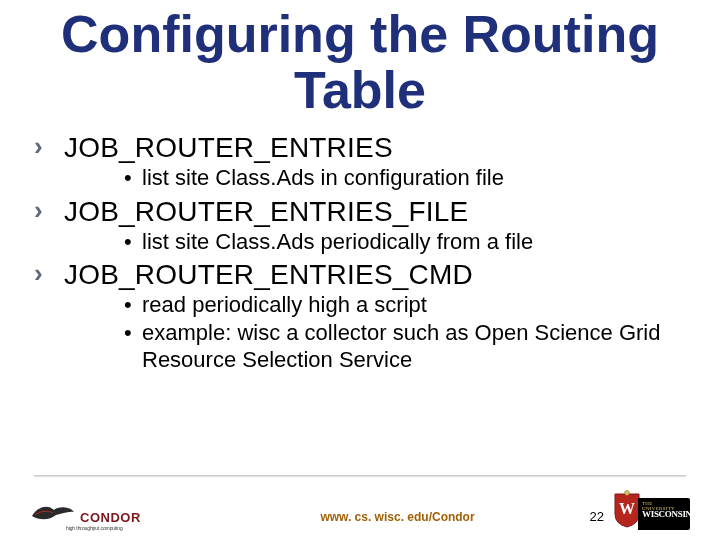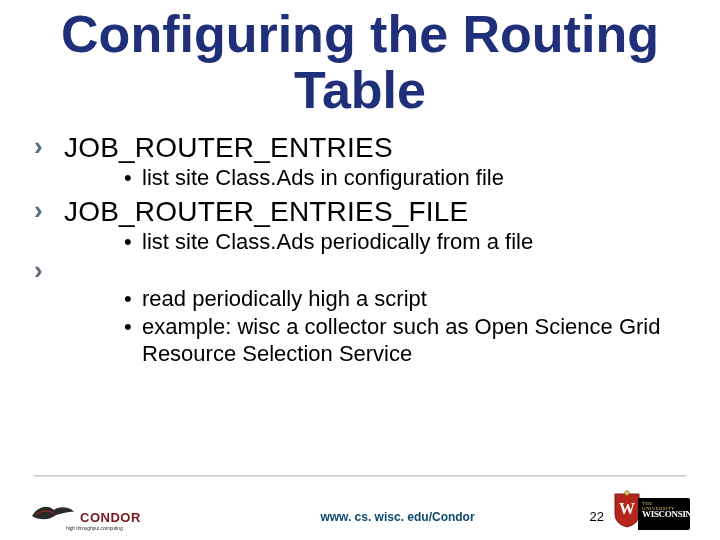--- a/index.html
+++ b/index.html
@@ -120,21 +120,21 @@
   }
   .url {
     position: absolute;
     left: 0;
     right: 0;
     bottom: 22px;
     text-align: center;
     font-family: Arial, sans-serif;
     font-weight: 700;
     font-size: 12px;
-    color: #0c4a6e;
+    color: #a16207;
     padding-left: 75px;
   }
   .pagenum {
     position: absolute;
     right: 116px;
     bottom: 22px;
     font-family: Arial, sans-serif;
     font-size: 13px;
     color: #000;
   }
@@ -214,20 +214,21 @@
         <div class="sub">
           <span class="bullet-dot">•</span>
           <span class="sub-text">list site Class.Ads periodically from a file</span>
         </div>
       </div>
     </div>
 
     <div class="item">
       <div class="row">
         <span class="chev">›</span>
+        <span class="heading">JOB_ROUTER_ENTRIES_CMD</span>
       </div>
       <div class="subs">
         <div class="sub">
           <span class="bullet-dot">•</span>
           <span class="sub-text">read periodically high a script</span>
         </div>
         <div class="sub">
           <span class="bullet-dot">•</span>
           <span class="sub-text">example: wisc a collector such as Open Science Grid Resource Selection Service</span>
         </div>

